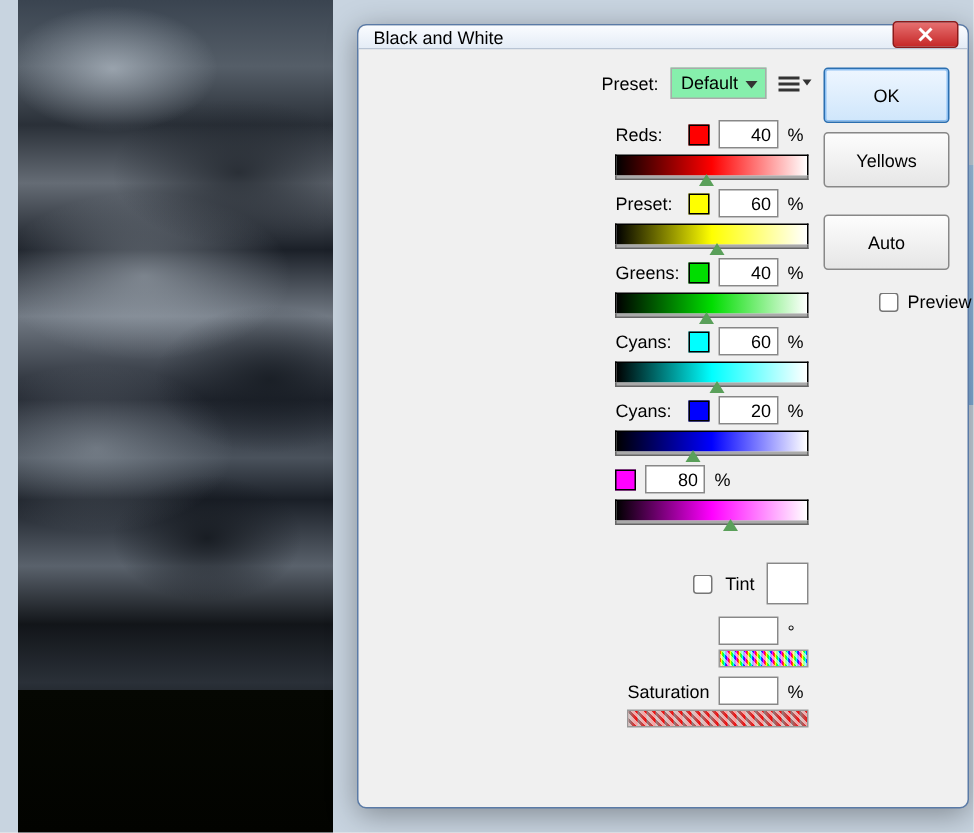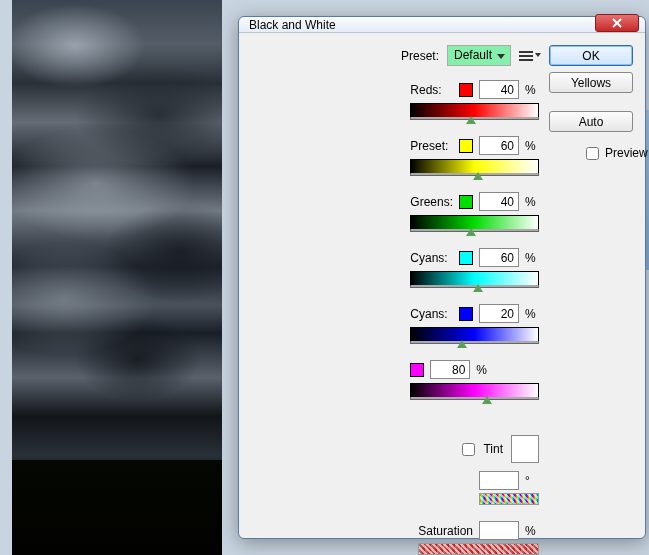--- a/index.html
+++ b/index.html
@@ -90,21 +90,21 @@
     width:20px; height:20px; display:flex; flex-direction:column;
     justify-content:center; gap:2px; cursor:pointer; position:relative;
   }
   .menu-icon span { height:2px; background:#333; width:14px; }
   .menu-icon::after {
     content:""; position:absolute; right:-2px; top:7px;
     border-left:3px solid transparent; border-right:3px solid transparent;
     border-top:4px solid #333;
   }
 
-  .channel { margin-bottom:16px; }
+  .channel { margin-bottom:6px; }
   .ch-head { display:flex; align-items:center; gap:6px; margin-bottom:4px; }
   .ch-label { flex:1; }
   .swatch { width:14px; height:14px; border:1px solid #000; flex-shrink:0; }
   .num-input {
     width:40px; height:19px; border:1px solid #888; background:#fff;
     text-align:right; padding:0 4px; font-size:12px; font-family:inherit;
   }
   .unit { width:14px; text-align:left; }
 
   .slider-track {
@@ -144,21 +144,21 @@
   .disabled-track {
     border:1px solid #999; height:12px; position:relative;
     background-size: 6px 6px;
   }
   .disabled-track::before {
     content:""; position:absolute; inset:0;
     background-image: repeating-linear-gradient(45deg, rgba(255,255,255,.6) 0 2px, transparent 2px 4px);
   }
 
   .win-btn {
-    height:21px; border:1px solid #888; border-radius:3px;
+    height:37px; border:1px solid #888; border-radius:3px;
     background: linear-gradient(#fdfdfd, #e6e6e6);
     font-size:12px; cursor:pointer; font-family:inherit;
     padding:0;
   }
   .ok-btn {
     border:1px solid #2b6fb0;
     box-shadow: inset 0 0 0 1px rgba(120,180,240,.8);
     background: linear-gradient(#eef6ff,#cfe6fb);
   }
   .preview-row { display:flex; align-items:center; gap:6px; margin-top:8px;padding-left:37px; }

